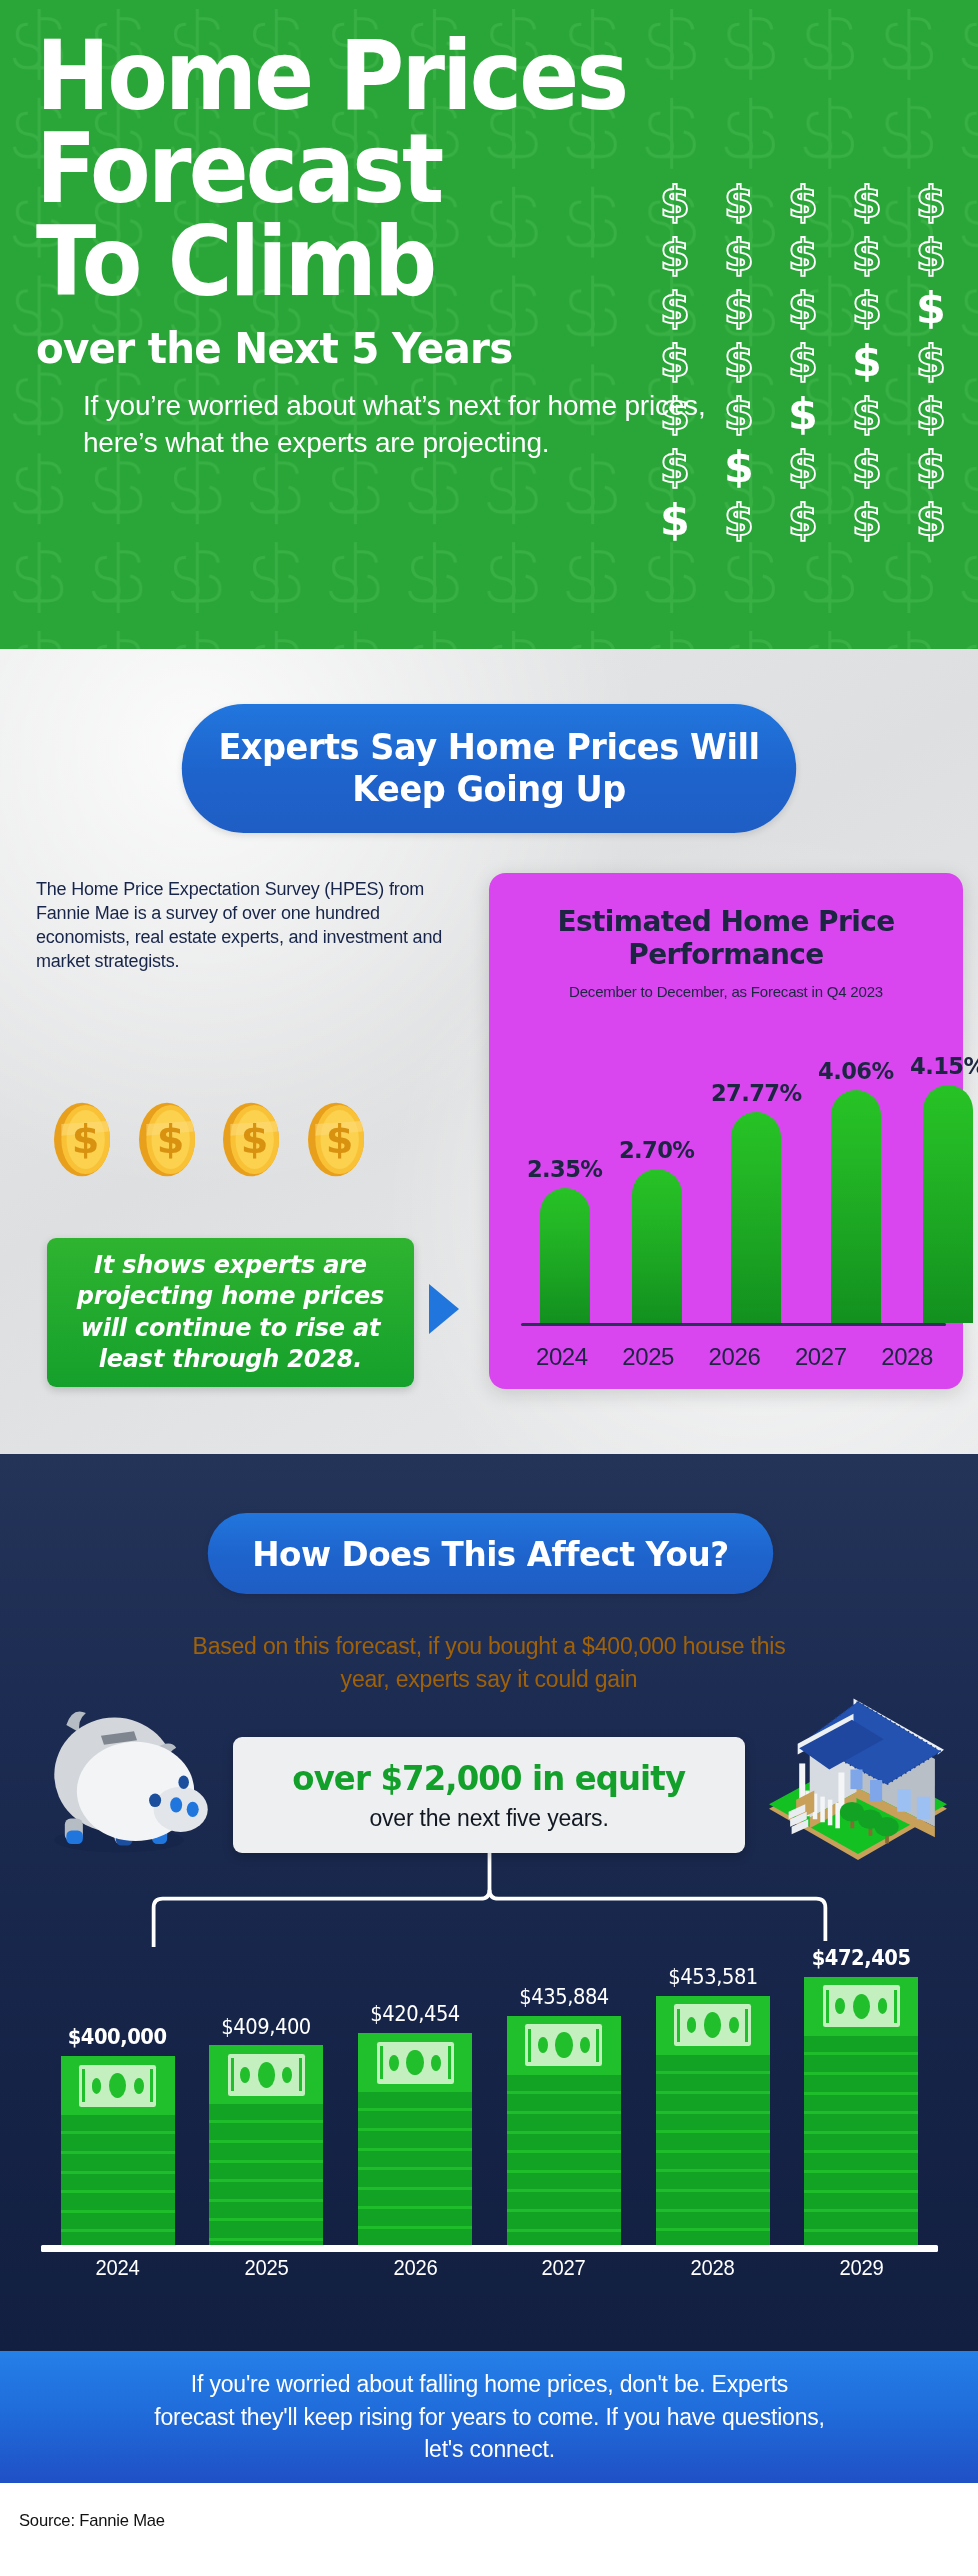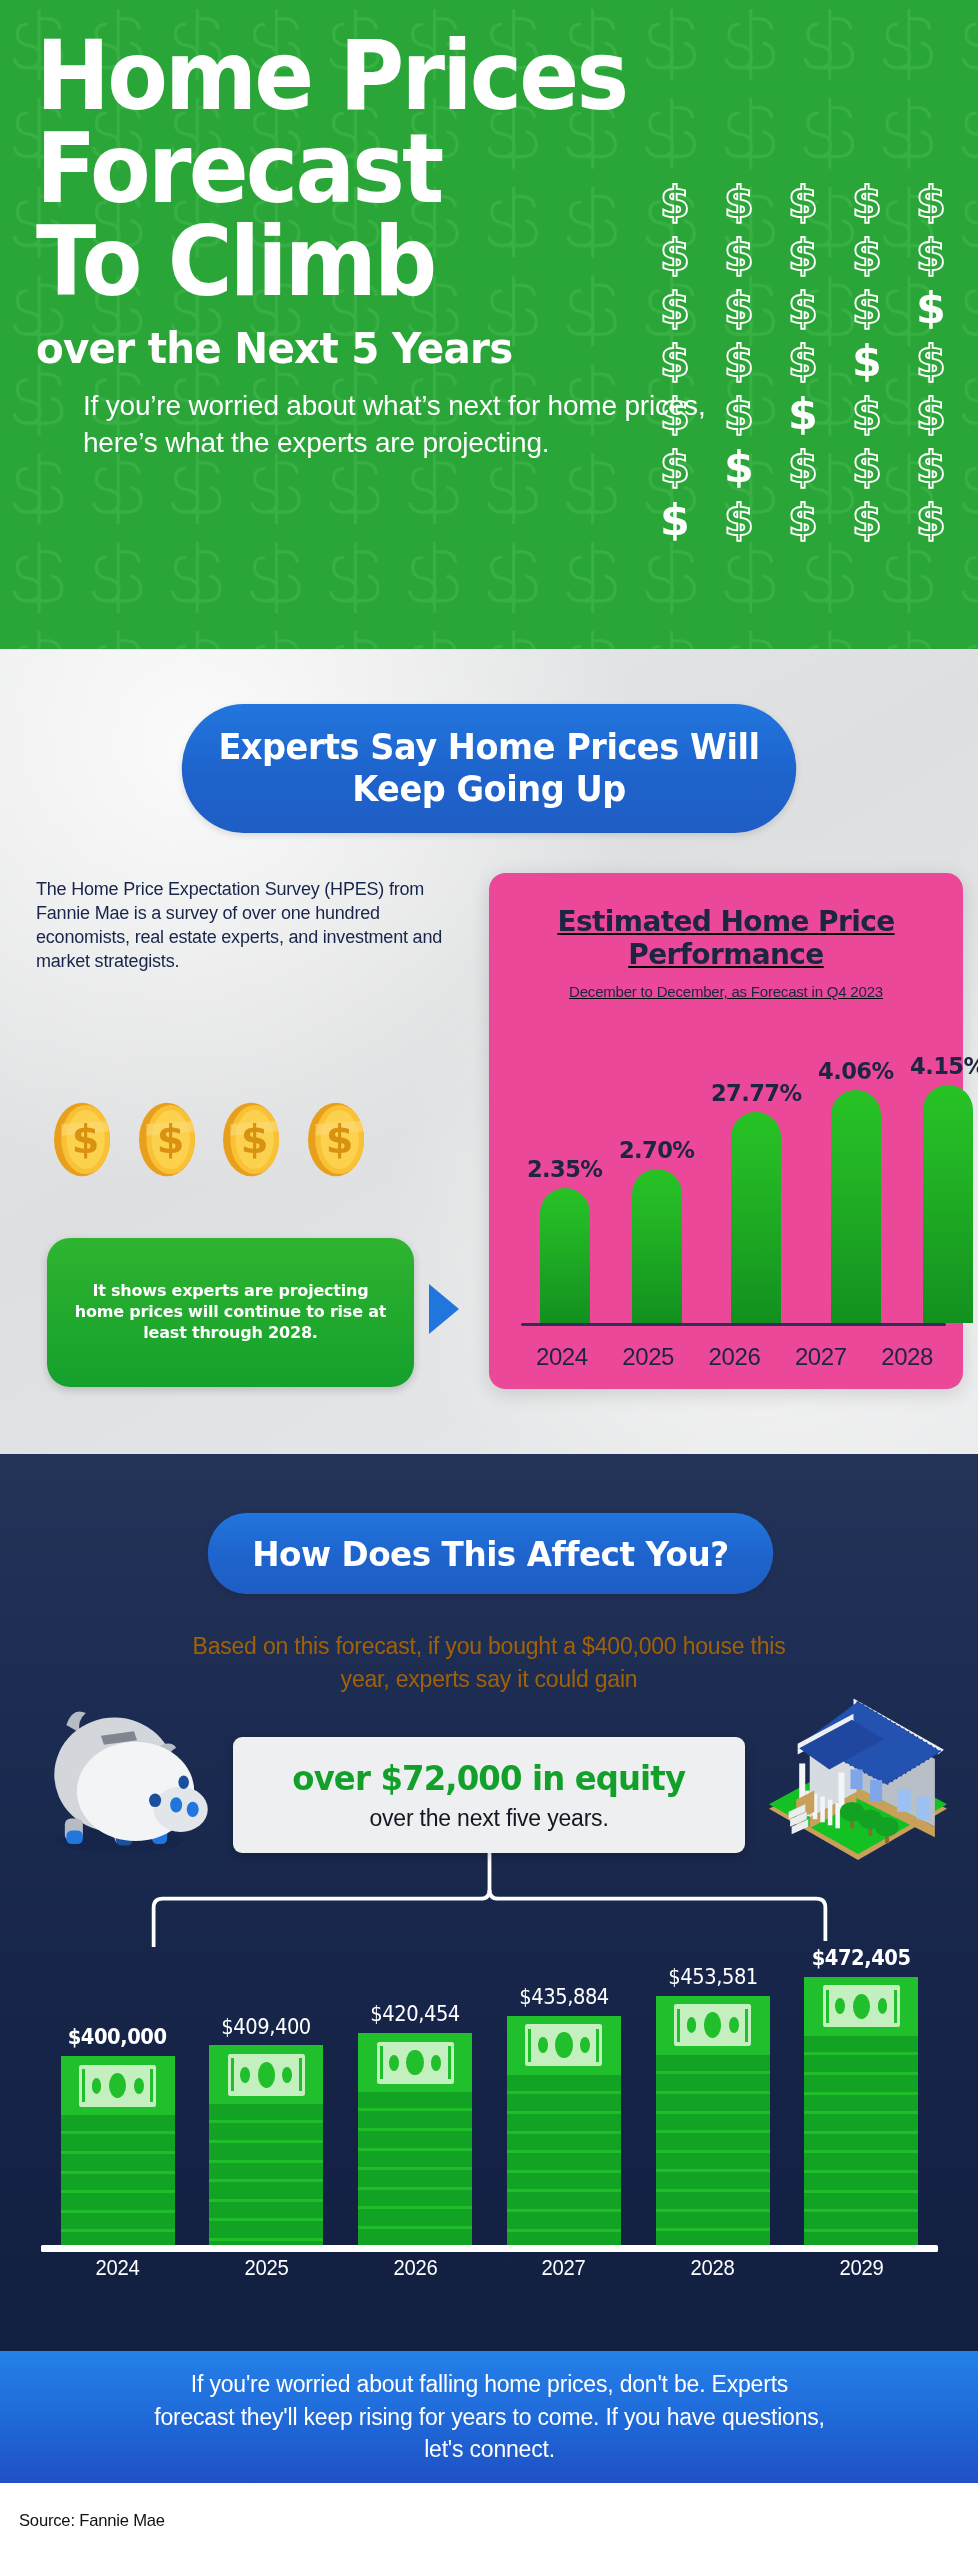--- a/index.html
+++ b/index.html
@@ -141,55 +141,55 @@
     position: absolute;
     left: 45px; top: 1099px;
     display: flex; gap: 10.5px;
     z-index: 4;
   }
   .coins svg { width: 74px; height: 81px; display: block; }
   .green-box {
     position: absolute;
     left: 47px; top: 1238px;
     width: 367px; height: 149px;
-    border-radius: 23px;
+    border-radius: 9px;
     background: linear-gradient(180deg, #2fb430 0%, #15a02c 100%);
     color: #ffffff;
     font-family: "DejaVu Sans", sans-serif;
     font-weight: bold;
-    font-size: 16px;
+    font-size: 24px;
     line-height: 1.3;
     letter-spacing: -0.2px;
     display: flex; align-items: center; justify-content: center;
     text-align: center;
     padding: 7.5px 19.6px;
     box-shadow: 0 3px 9px rgba(0,0,0,0.18);
     z-index: 4;
+    font-style: italic;
   }
   .arrow-blue {
     position: absolute;
     left: 429px; top: 1284px;
     width: 0; height: 0;
     border-left: 30px solid #2176dd;
     border-top: 25px solid transparent;
     border-bottom: 25px solid transparent;
     z-index: 4;
   }
 
   
   .chart-card {
     position: absolute;
     left: 489px; top: 873px;
     width: 474px; height: 516px;
-    background: #ec4899;
+    background: #d946ef;
     border-radius: 16.6px;
     box-shadow: 0 4.5px 19.6px rgba(0,0,0,0.14);
     z-index: 4;
     padding: 32px 27px 21px 27px;
-    text-decoration: underline;
   }
   .chart-title {
     text-align: center;
     color: #1c2541;
     font-family: "DejaVu Sans", sans-serif;
     font-weight: bold;
     font-size: 28px;
     line-height: 1.18;
     letter-spacing: -0.6px;
   }

